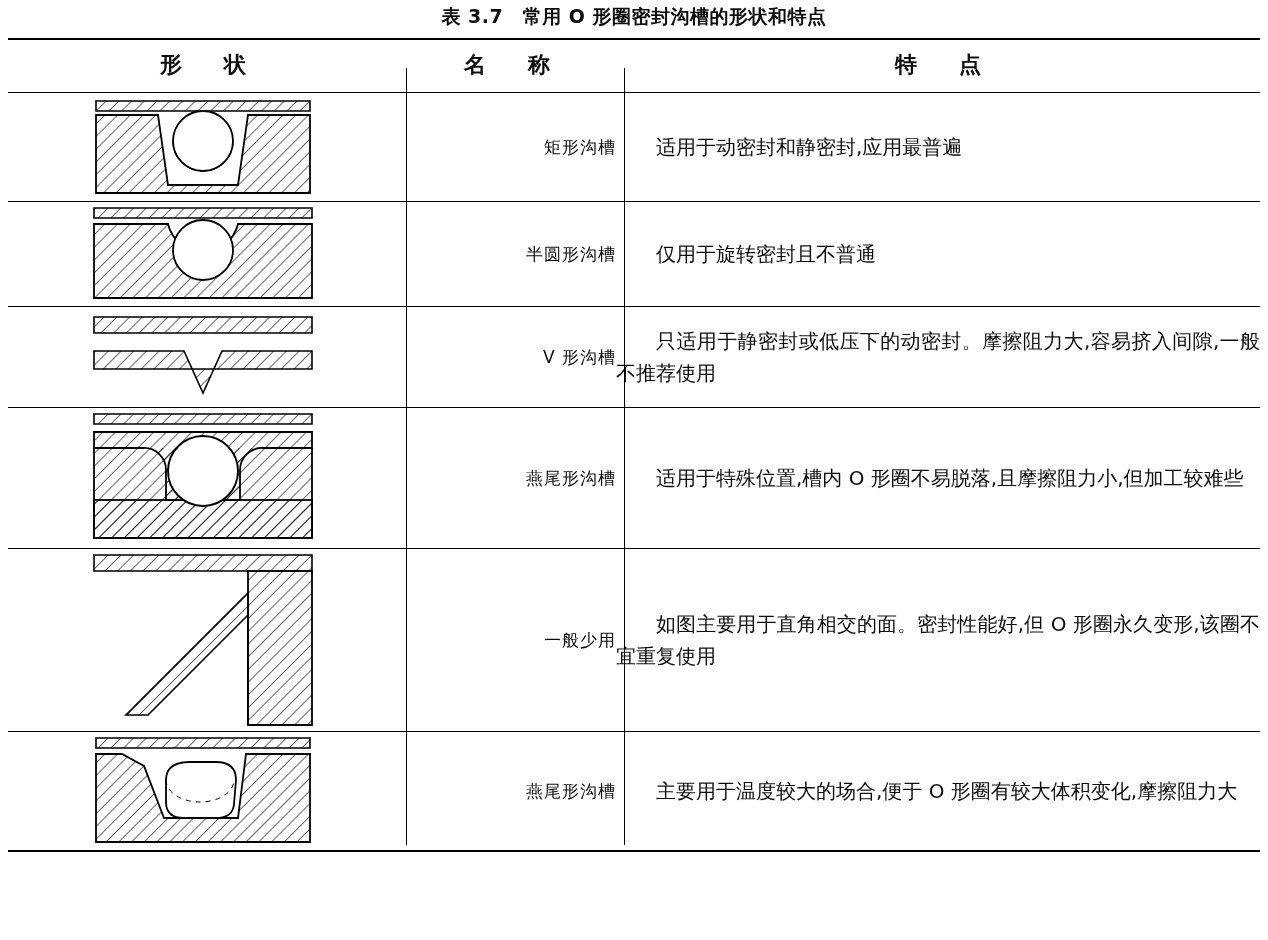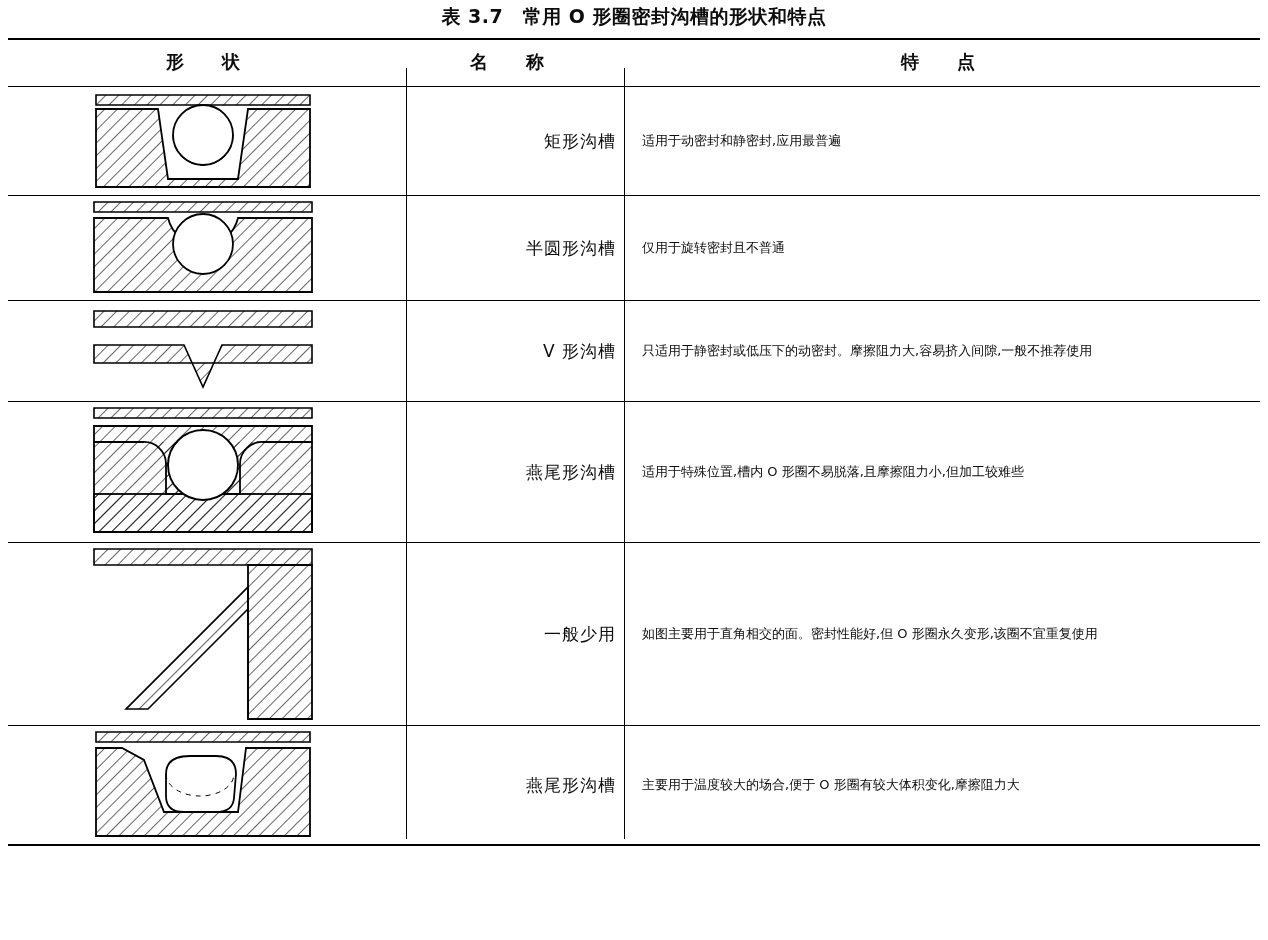--- a/index.html
+++ b/index.html
@@ -29,21 +29,21 @@
     padding: 4px 0 8px 0;
     font-family: "DejaVu Sans", "Liberation Sans", sans-serif;
   }
   table.groove {
     width: 1252px;
     border-collapse: collapse;
     table-layout: fixed;
     margin: 0;
   }
   table.groove thead th {
-    font-size: 18px;
+    font-size: 22px;
     font-weight: bold;
     letter-spacing: 10px;
     text-indent: 10px;
     padding: 10px 0 12px 0;
     border-top: 2.5px solid #000;
     border-bottom: 1.6px solid #000;
     vertical-align: middle;
   }
   table.groove tbody td {
     border-bottom: 1.4px solid #000;
@@ -69,21 +69,21 @@
 
   td.cell-shape {
     text-align: center;
   }
   td.cell-name {
     text-align: right;
     font-size: 17px;
     letter-spacing: 1px;
   }
   td.cell-feat {
-    font-size: 13px;
+    font-size: 20px;
     line-height: 1.62;
     padding: 6px 26px 6px 18px;
     text-align: justify;
     text-justify: inter-ideograph;
     text-indent: 2em;
   }
   .figure {
     display: block;
     margin: 0 auto;
   }

